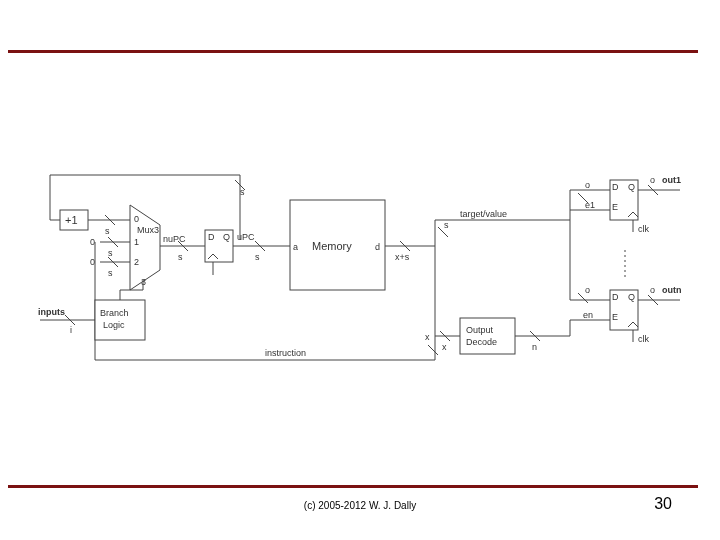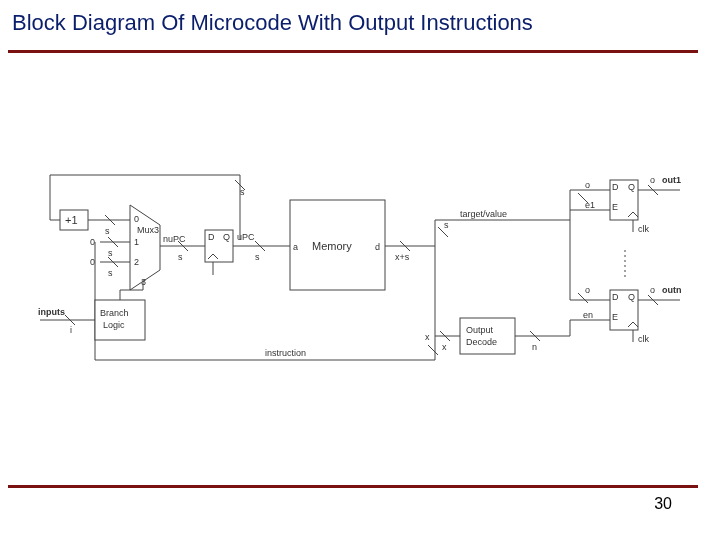--- a/index.html
+++ b/index.html
@@ -13,21 +13,20 @@
   .diagram svg{width:660px;height:280px}
   .blk{fill:#fff;stroke:#444;stroke-width:1}
   .lbl{font-family:Arial;fill:#333;font-size:11px}
   .lbls{font-family:Arial;fill:#333;font-size:9px}
   .wire{stroke:#444;stroke-width:1;fill:none}
 </style>
 </head>
 <body>
 
 <div class="slide">
-  <div class="title">Block Diagram Of Microcode With Output Instructions</div>
   <div class="rule-top"></div>
 
   <div class="diagram">
     <svg viewBox="0 0 660 280">
 
       <path class="wire" d="M210 80 L210 15 L20 15 L20 60 L30 60"></path>
       <line class="wire" x1="205" y1="20" x2="215" y2="30"></line>
       <text class="lbls" x="210" y="35">s</text>
 
       <rect class="blk" x="30" y="50" width="28" height="20"></rect>
@@ -143,14 +142,15 @@
       <text class="lbls" x="620" y="133">o</text>
       <text class="lbls" x="632" y="133" font-weight="bold">outn</text>
       <line class="wire" x1="603" y1="170" x2="603" y2="182"></line>
       <text class="lbls" x="608" y="182">clk</text>
 
       <path class="wire" d="M540 176 L540 160"></path>
     </svg>
   </div>
 
   <div class="rule-bot"></div>
+  <div class="footer-copy">(c) 2005-2012 W. J. Dally</div>
   <div class="page-num">30</div>
 </div>
 
 </body></html>

